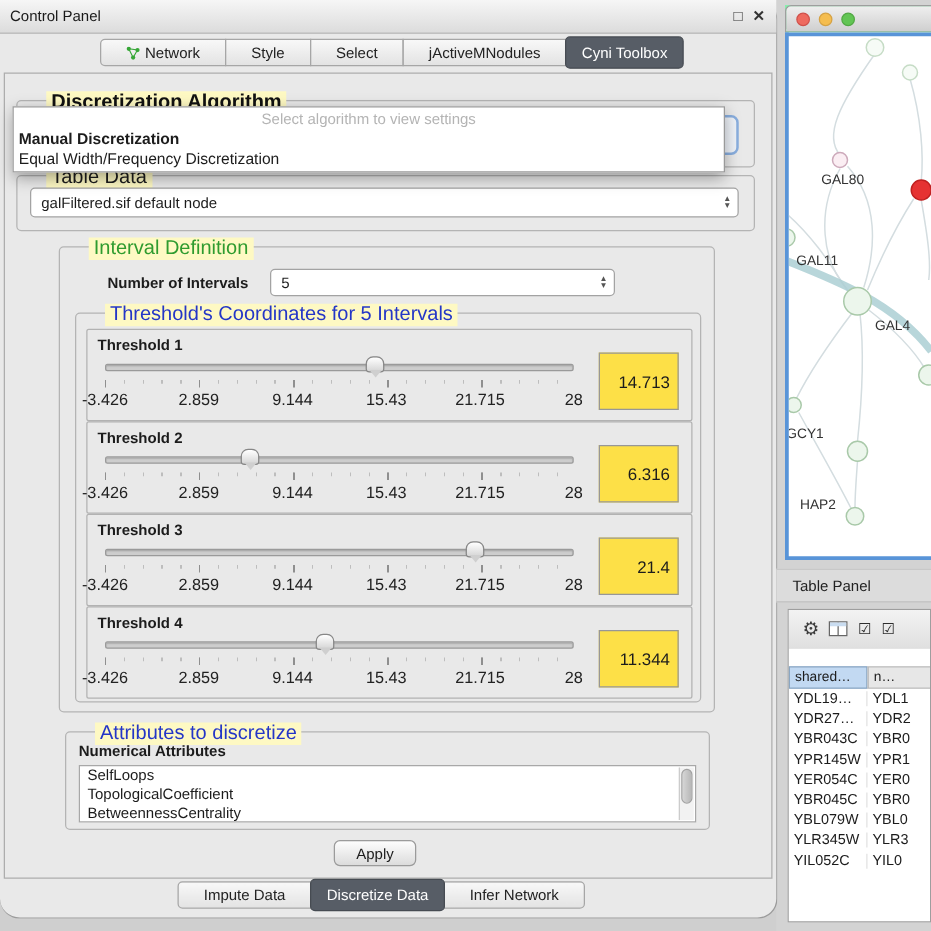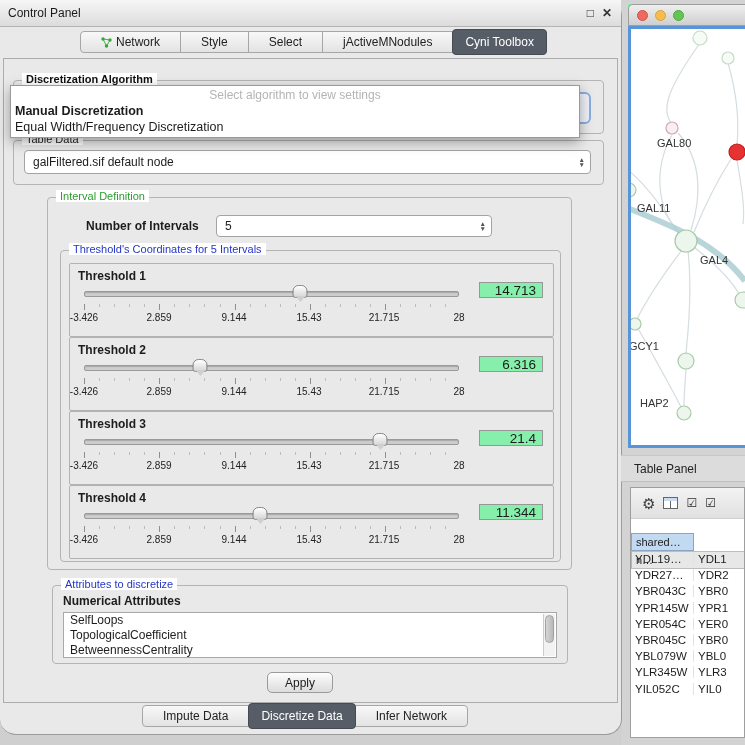--- a/index.html
+++ b/index.html
@@ -23,22 +23,22 @@
        display:flex;align-items:center;gap:4px;}
   .tab:first-child{border-radius:4px 0 0 4px;margin-left:0;}
   .tab:last-child{border-radius:0 4px 4px 0;}
   .tab.dark{background:#575d66;color:#fff;border-color:#464b52;border-radius:4px;
        padding:5px 12px;margin-top:-2px;margin-bottom:-2px;z-index:2;position:relative;}
 
   .content-border{left:3px;top:58px;width:613px;height:643px;border:1px solid #adadad;}
 
   
   .groupbox{border:1px solid #b4b4b4;border-radius:4px;}
-  .group-title{position:absolute;top:-8px;left:8px;background:#ffffff;padding:0 4px;
-       font-size:11px;white-space:nowrap;}
+  .group-title{position:absolute;top:-8px;left:23px;background:#fef9c3;padding:0 4px;
+       font-size:16px;white-space:nowrap;}
   .gt-green{color:#2f9b2f;}
   .gt-blue{color:#2436c7;}
   .gt-bold{font-weight:bold;color:#111;}
 
   
   .combo{position:absolute;background:#fff;border:1px solid #a3a3a3;border-radius:4px;
        display:flex;align-items:center;padding:0 24px 0 8px;font-size:12px;box-sizing:border-box;}
   .stepper{position:absolute;right:5px;top:50%;transform:translateY(-50%);
        display:flex;flex-direction:column;align-items:center;color:#555;}
   .stepper span{font-size:6.5px;line-height:5px;}
@@ -58,28 +58,28 @@
   .th-label{position:absolute;left:8px;top:5px;font-weight:bold;font-size:12px;}
   .slider{position:absolute;left:14px;right:94px;top:22px;height:40px;}
   .track{position:absolute;left:0;right:0;top:5px;height:4px;background:#cdcdcd;
        border:1px solid #9a9a9a;border-radius:2px;box-shadow:inset 0 1px 1px rgba(0,0,0,.18);}
   .ticks{position:absolute;left:0;right:0;top:18px;height:6px;
        background-image:
          repeating-linear-gradient(90deg,#8f8f8f 0 1px,transparent 1px 20%),
          repeating-linear-gradient(90deg,#bdbdbd 0 1px,transparent 1px 4%);
        background-size:100.4% 6px,100.4% 3px;background-repeat:no-repeat;}
   .scale{position:absolute;left:0;right:0;top:26px;height:12px;}
-  .scale span{position:absolute;top:0;transform:translateX(-50%);font-size:10px;color:#222;
+  .scale span{position:absolute;top:0;transform:translateX(-50%);font-size:13px;color:#222;
        white-space:nowrap;}
   .thumb{position:absolute;top:-1px;width:13px;height:11px;transform:translateX(-50%);
        background:linear-gradient(#ffffff,#d5d5d5);border:1px solid #878787;
        border-radius:6px 6px 3px 3px;}
   .thumb::after{content:"";position:absolute;left:50%;top:100%;margin-left:-5px;margin-top:-1px;
        border:5px solid transparent;border-top:6px solid #cfcfcf;}
-  .vbox{position:absolute;right:10px;top:18px;width:64px;height:16px;background:#86efac;
+  .vbox{position:absolute;right:10px;top:18px;width:64px;height:46px;background:#fde047;
        border:1px solid #979797;font-size:13.5px;display:flex;align-items:center;
        justify-content:flex-end;padding-right:6px;box-sizing:border-box;}
 
   
   .listbox{position:absolute;background:#fff;border:1px solid #a8a8a8;overflow:hidden;}
   .list-item{font-size:12px;line-height:15px;padding-left:6px;white-space:nowrap;}
   .vscroll{position:absolute;right:1px;top:1px;bottom:1px;width:11px;background:#f2f2f2;
        border-left:1px solid #ccc;}
   .vthumb{position:absolute;left:1px;right:1px;top:1px;height:26px;border-radius:5px;
        background:linear-gradient(90deg,#d6d6d6,#b8b8b8);border:1px solid #a2a2a2;}
@@ -111,21 +111,21 @@
        border:1px solid #9e9e9e;box-sizing:border-box;overflow:hidden;}
   .tbl-toolbar{height:30px;background:linear-gradient(#f3f3f3,#e0e0e0);
        border-bottom:1px solid #cfcfcf;display:flex;align-items:center;gap:8px;
        padding-left:11px;}
   .gear{font-size:15px;color:#3c3c3c;line-height:15px;}
   .colicon{width:15px;height:12px;border:1px solid #666;background:#fff;position:relative;box-sizing:border-box;}
   .colicon::before{content:"";position:absolute;left:6px;top:0;bottom:0;width:1px;background:#666;}
   .colicon::after{content:"";position:absolute;left:0;right:0;top:0;height:3px;background:#c9dcf0;}
   .chk{font-size:12px;color:#2d2d2d;line-height:12px;}
   .tbl-spacer{height:14px;background:#fff;}
-  .thead{display:flex;height:18px;flex-direction:column;}
+  .thead{display:flex;height:18px;}
   .thc1{width:63px;background:#c2d9f2;border:1px solid #8aa6c2;box-sizing:border-box;
        font-size:11px;line-height:16px;padding-left:4px;}
   .thc2{flex:1;background:#e7e7e7;border-top:1px solid #bdbdbd;border-bottom:1px solid #bdbdbd;
        border-left:1px solid #b5b5b5;font-size:11px;line-height:16px;padding-left:4px;}
   .trow{display:flex;height:16.2px;align-items:center;}
   .tc1{width:63px;padding-left:4px;font-size:11.5px;border-right:1px solid #e2e2e2;
        box-sizing:border-box;white-space:nowrap;overflow:hidden;}
   .tc2{flex:1;padding-left:4px;font-size:11.5px;white-space:nowrap;overflow:hidden;}
 </style>
 </head>

